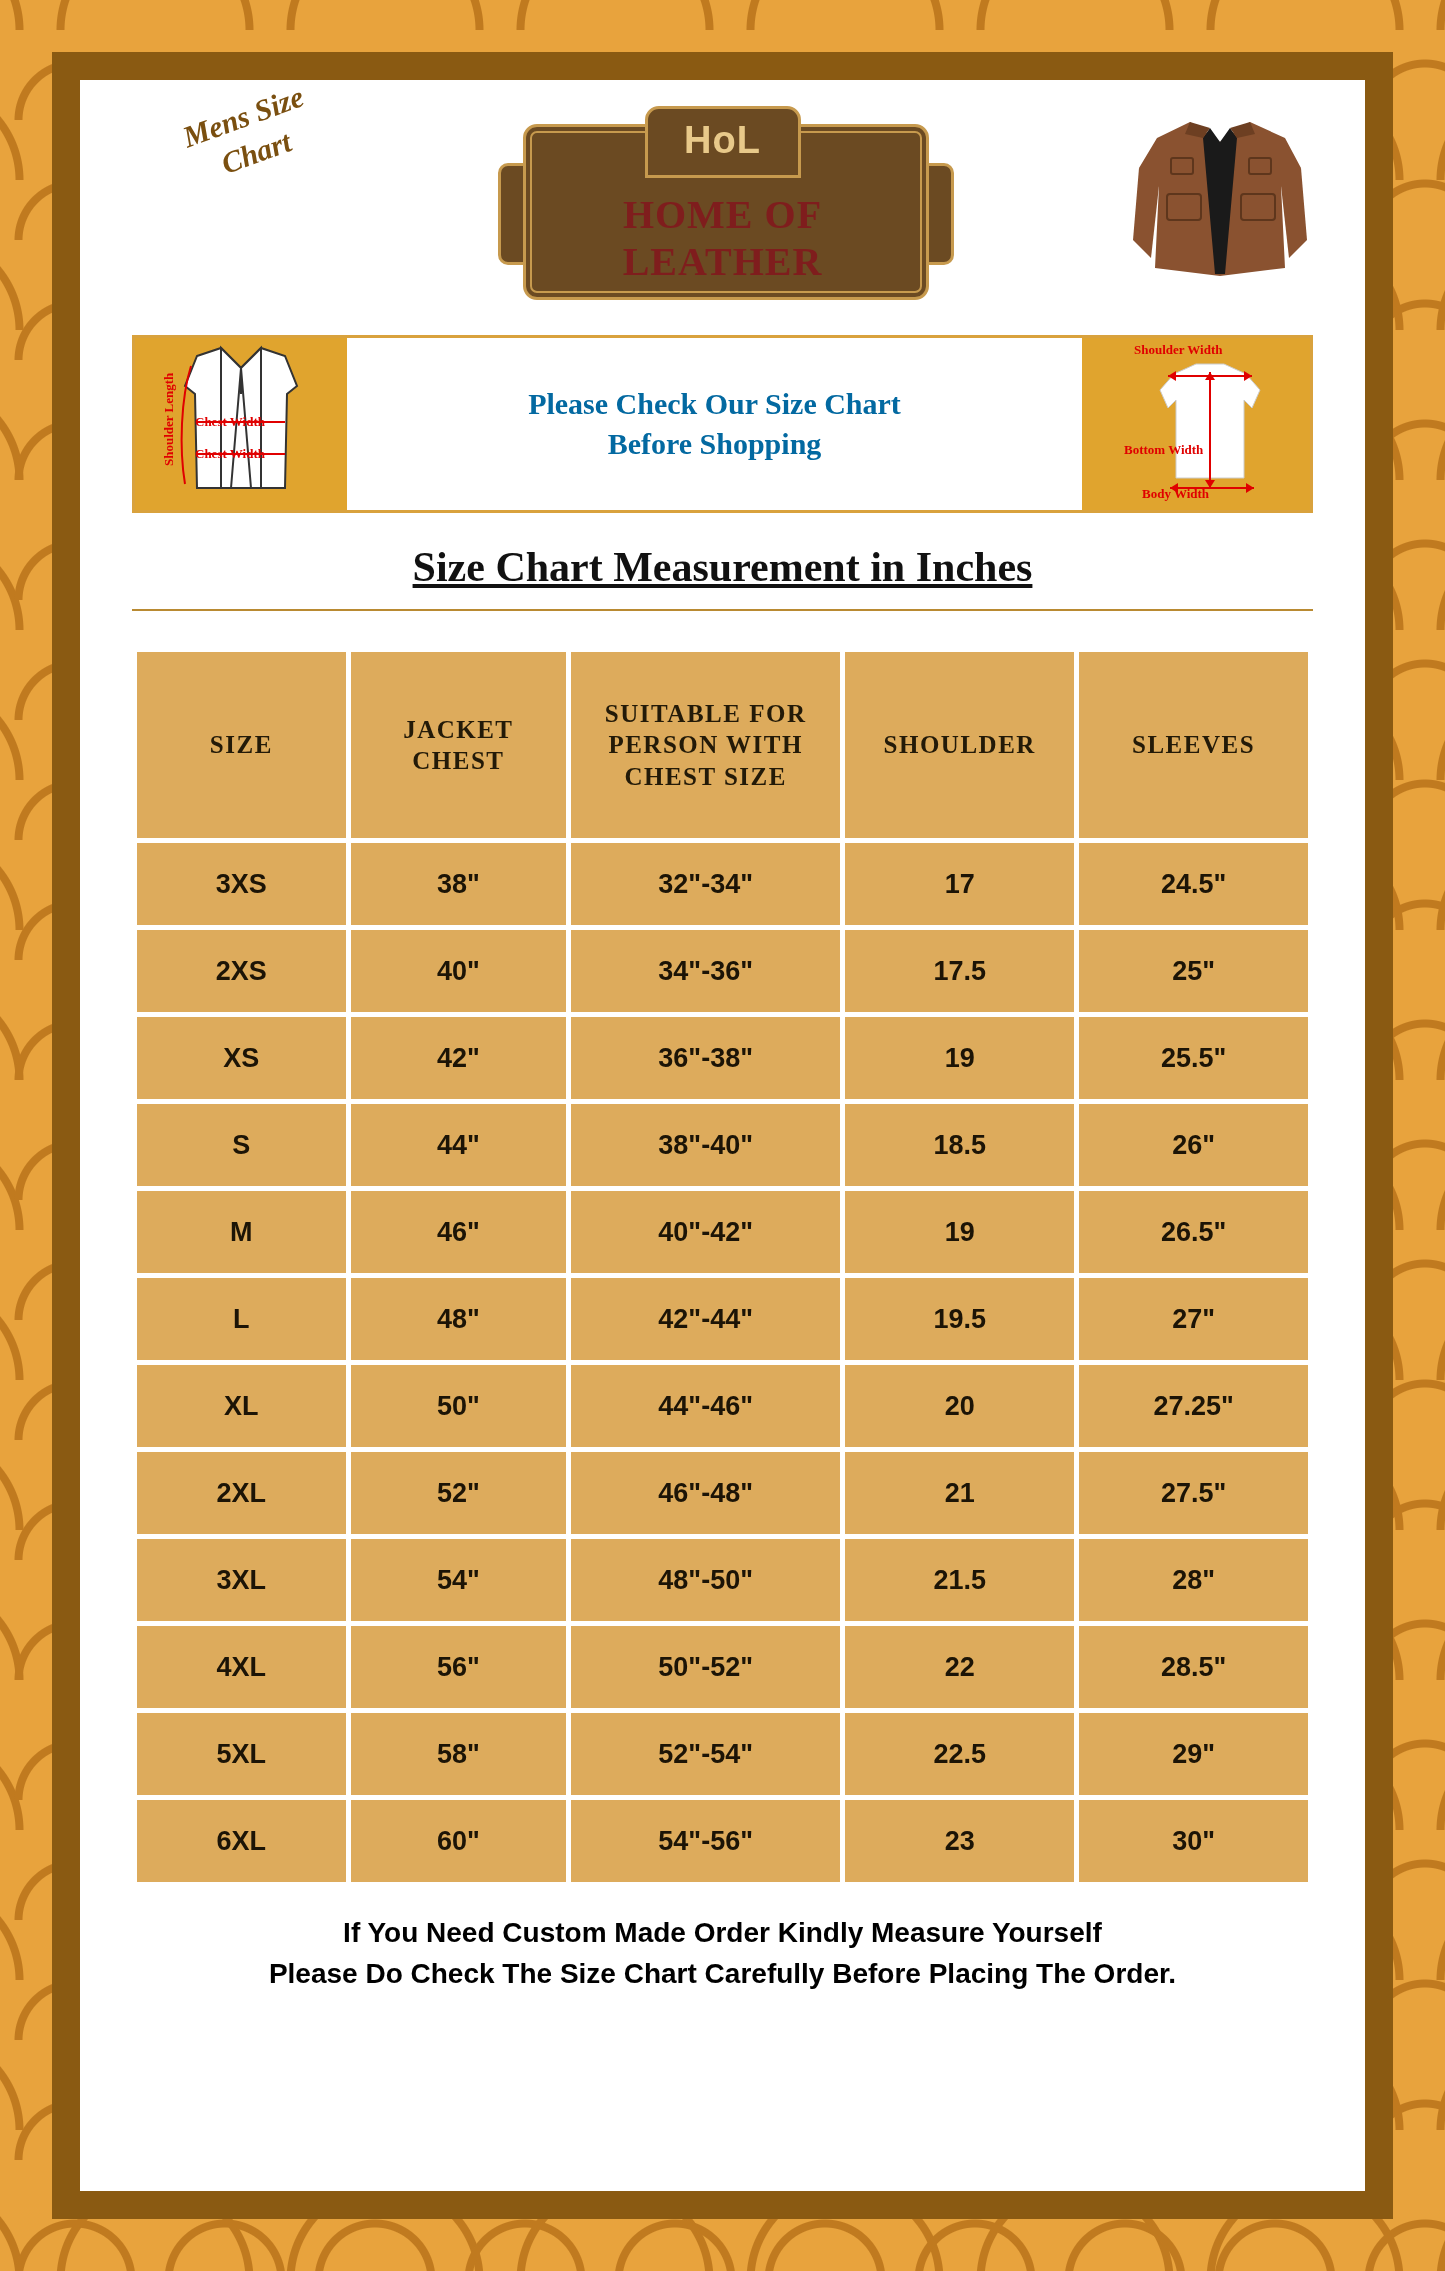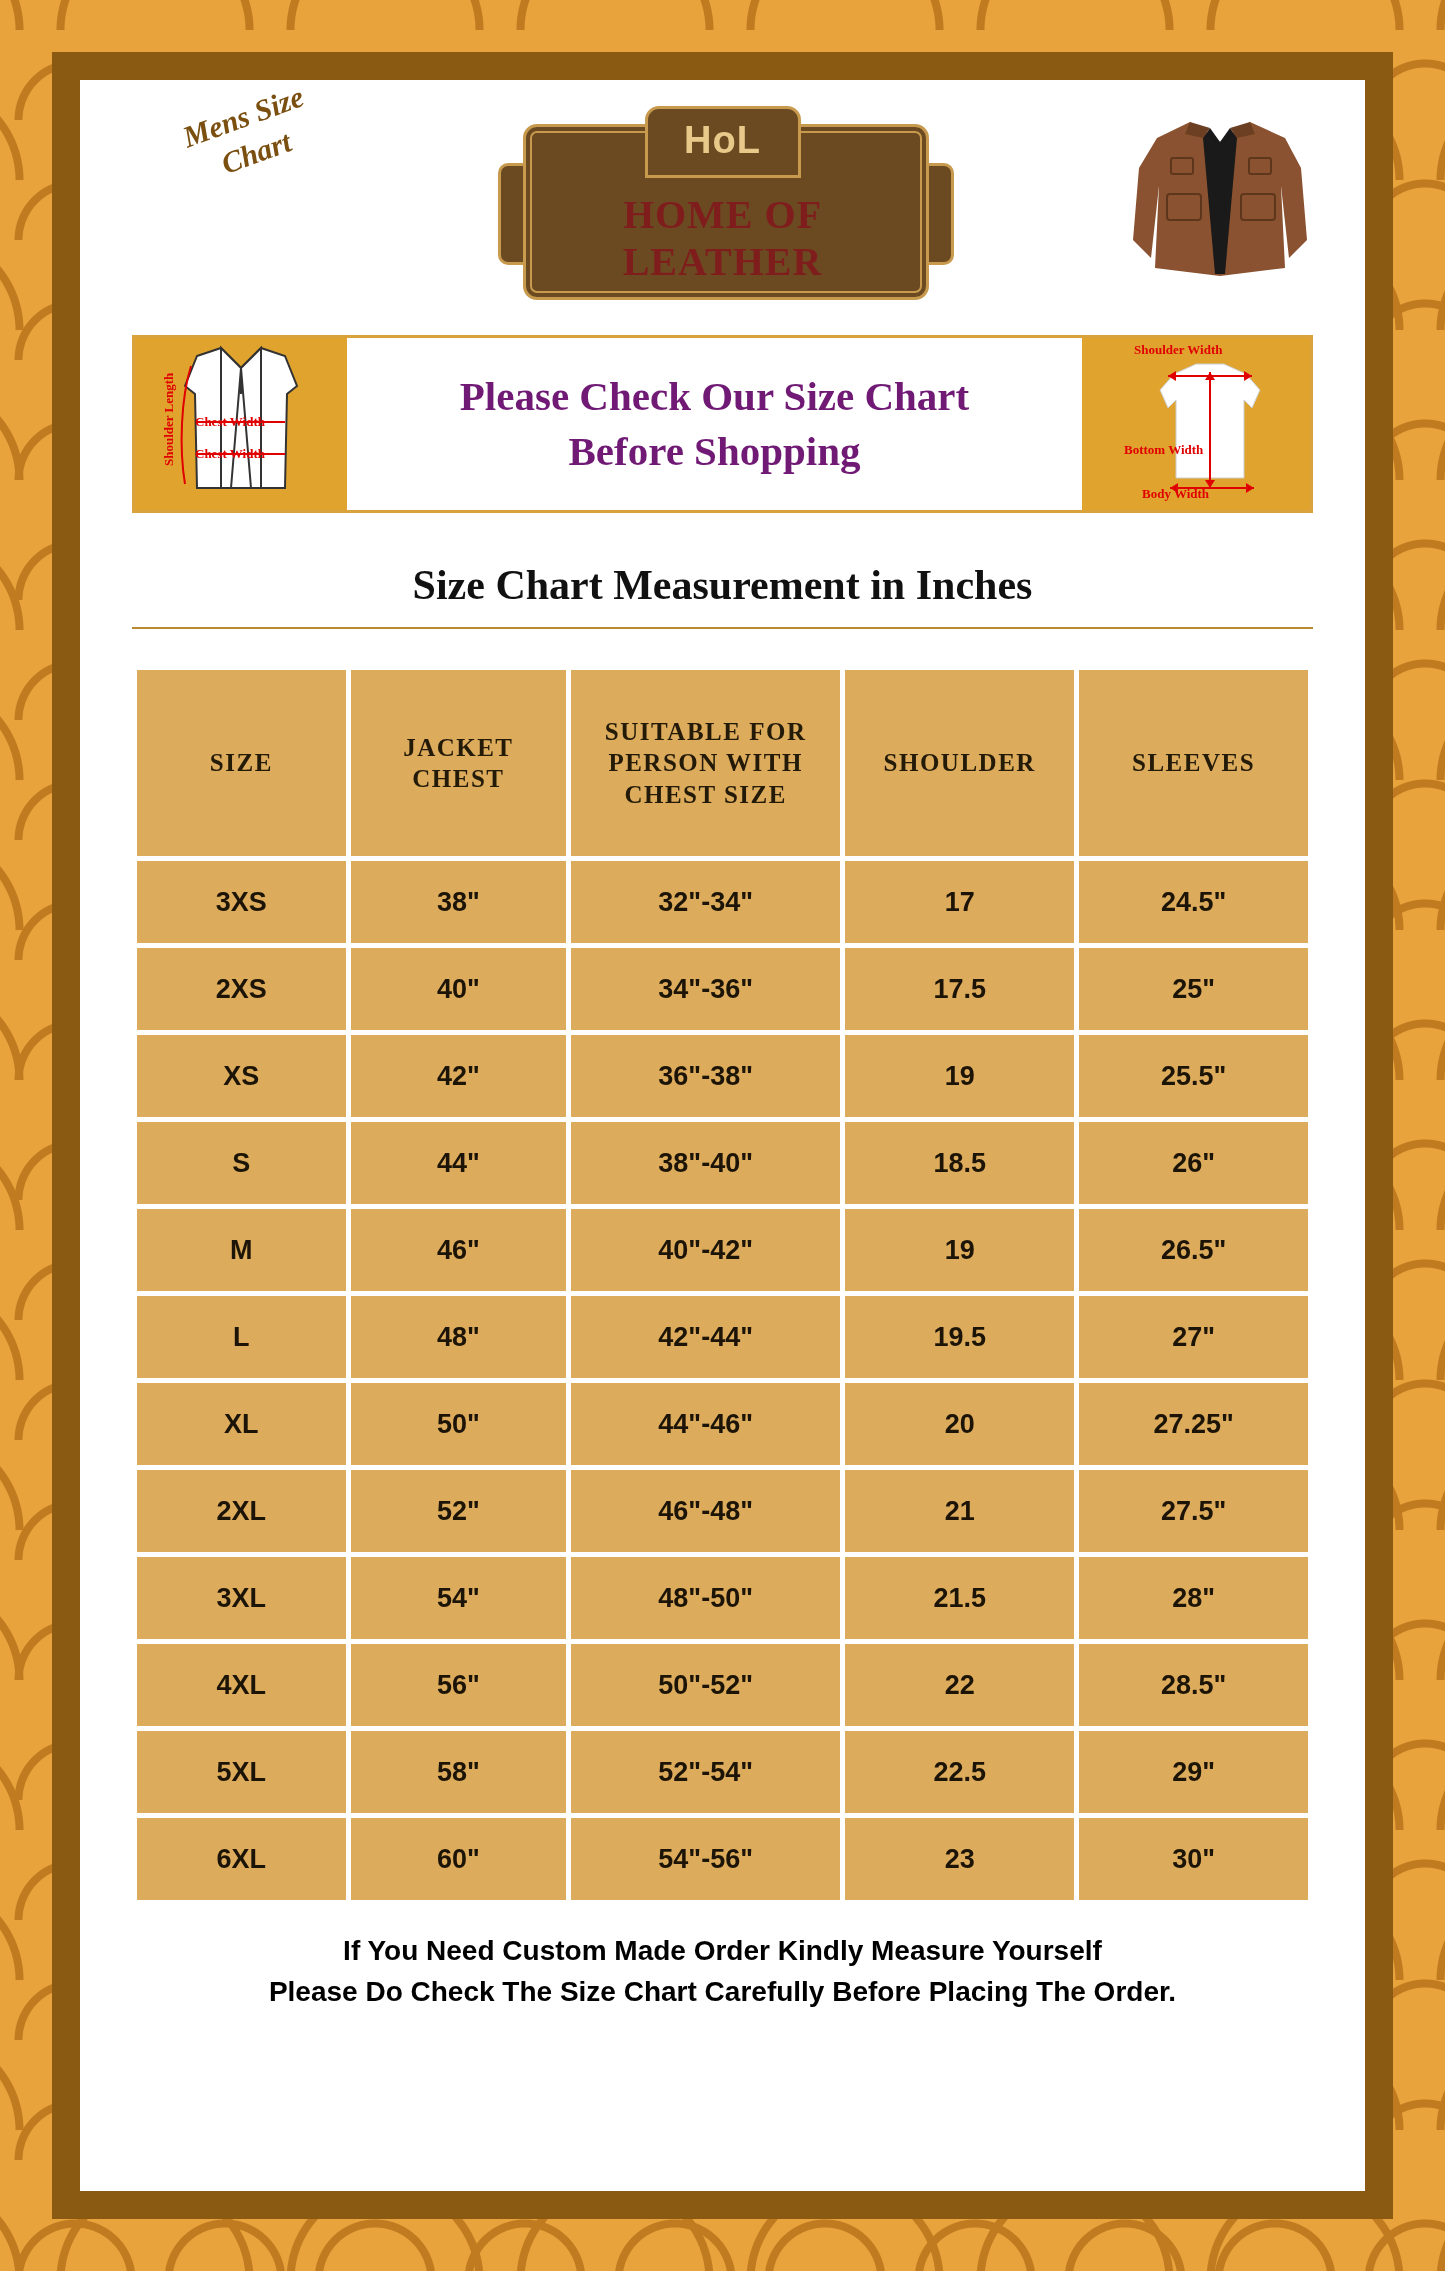--- a/index.html
+++ b/index.html
@@ -174,24 +174,24 @@
   .notice-center {
     flex: 1 1 auto;
     background: #ffffff;
     display: flex;
     flex-direction: column;
     align-items: center;
     justify-content: center;
     text-align: center;
   }
   .notice-line {
-    color: #701a75;
-    font-family: "Liberation Serif", serif;
-    font-weight: bold;
-    font-size: 41px;
+    color: #0369a1;
+    font-family: "Liberation Serif", serif;
+    font-weight: bold;
+    font-size: 30px;
     line-height: 1.35;
   }
   .tiny-label {
     position: absolute;
     color: #e00000;
     font-family: "Liberation Serif", serif;
     font-weight: bold;
     font-size: 13px;
     white-space: nowrap;
   }
@@ -200,21 +200,22 @@
     transform-origin: left top;
   }
 
   
   .chart-title {
     text-align: center;
     font-family: "Liberation Serif", serif;
     font-weight: bold;
     font-size: 42px;
     color: #111;
-    margin-top: 48px;
+    margin-top: 30px;
+    text-decoration: underline;
   }
   .title-rule {
     margin: 18px 52px 0 52px;
     height: 2px;
     background: #b98a32;
   }
 
   
   .table-wrap {
     margin: 36px 52px 0 52px;

